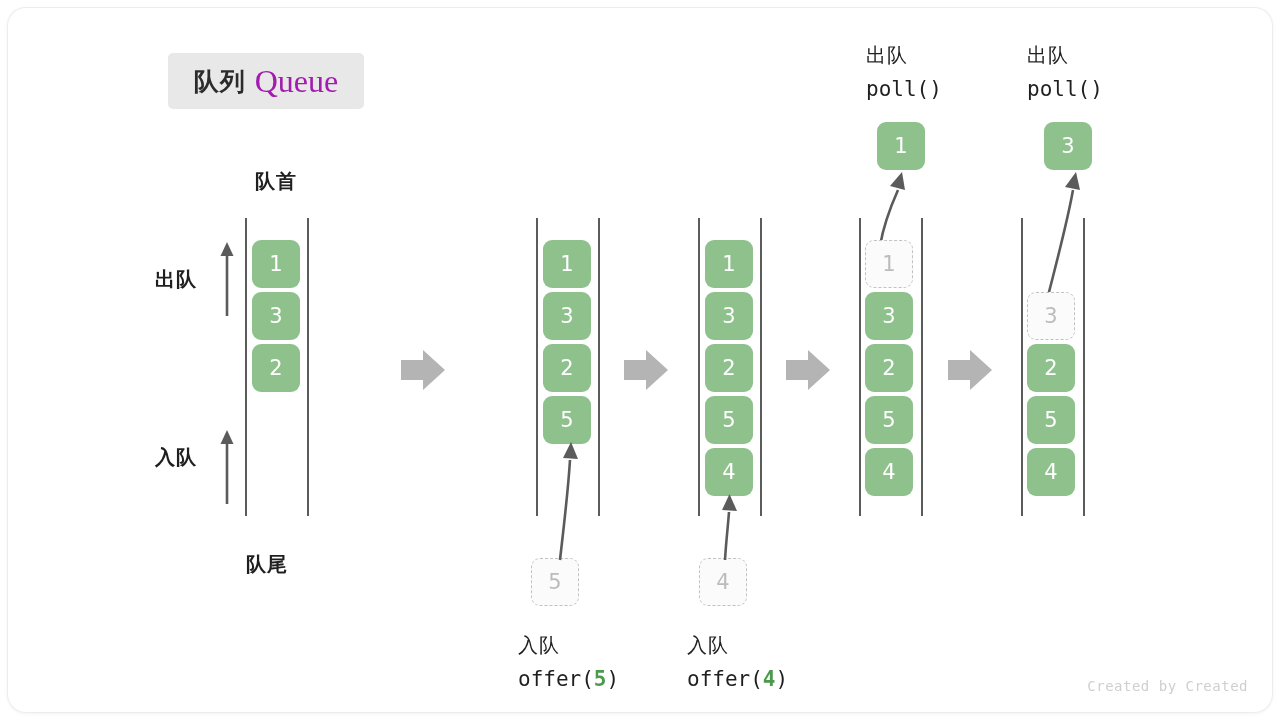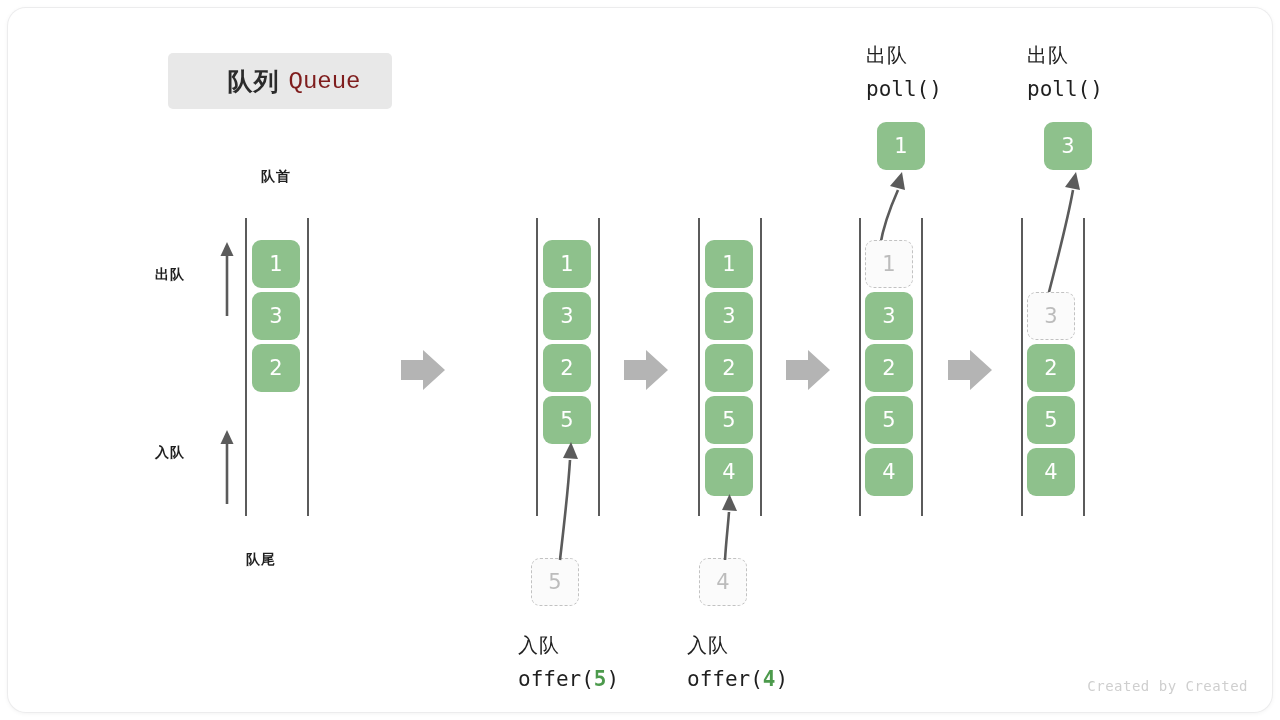--- a/index.html
+++ b/index.html
@@ -31,37 +31,36 @@
     left: 160px;
     top: 45px;
     width: 196px;
     height: 56px;
     background: #e8e8e8;
     border-radius: 5px;
     display: flex;
     align-items: center;
     justify-content: center;
     gap: 9px;
-    padding-left: 28px;
   }
   #title-chip .cn {
     font-size: 25px;
     font-weight: bold;
     color: #2b2b2b;
     letter-spacing: 1px;
   }
   #title-chip .en {
-    font-size: 24px;
-    color: #7f1d1d;
-    font-family: Liberation Mono, monospace;
+    font-size: 32px;
+    color: #a21caf;
+    font-family: Liberation Serif, serif;
   }
 
   
   .cn-label {
-    font-size: 14px;
+    font-size: 20px;
     font-weight: bold;
     color: #1f1f1f;
     white-space: nowrap;
     letter-spacing: 1px;
   }
   .op-label {
     font-size: 20px;
     color: #1f1f1f;
     white-space: nowrap;
     text-align: left;

